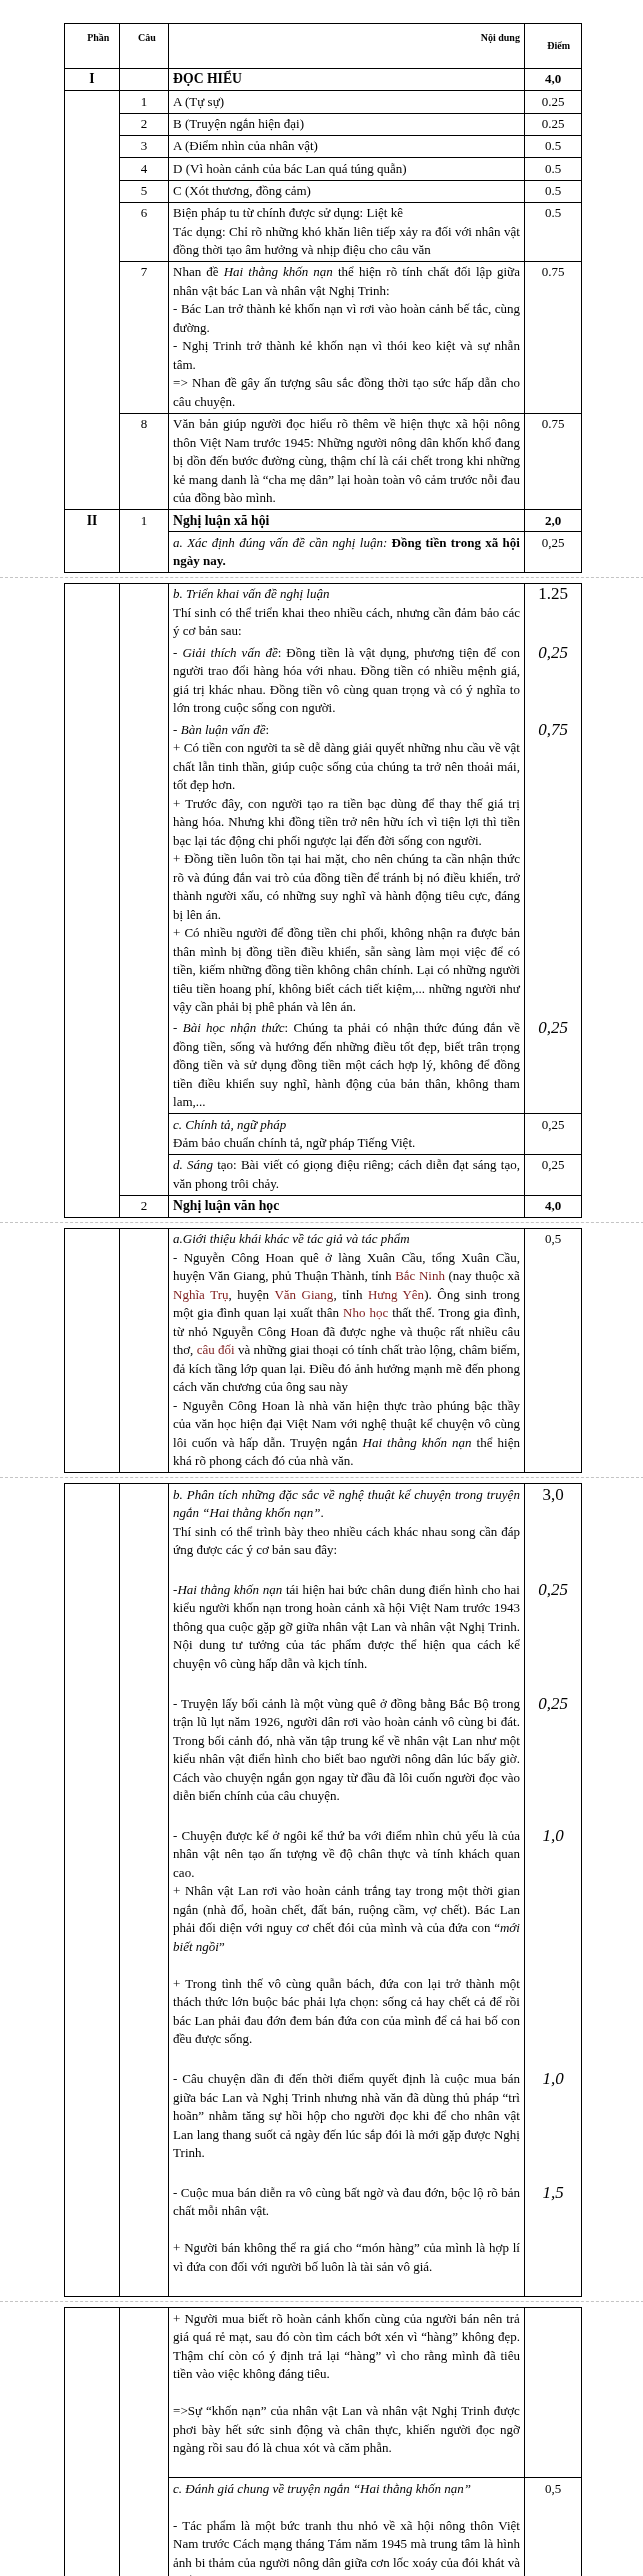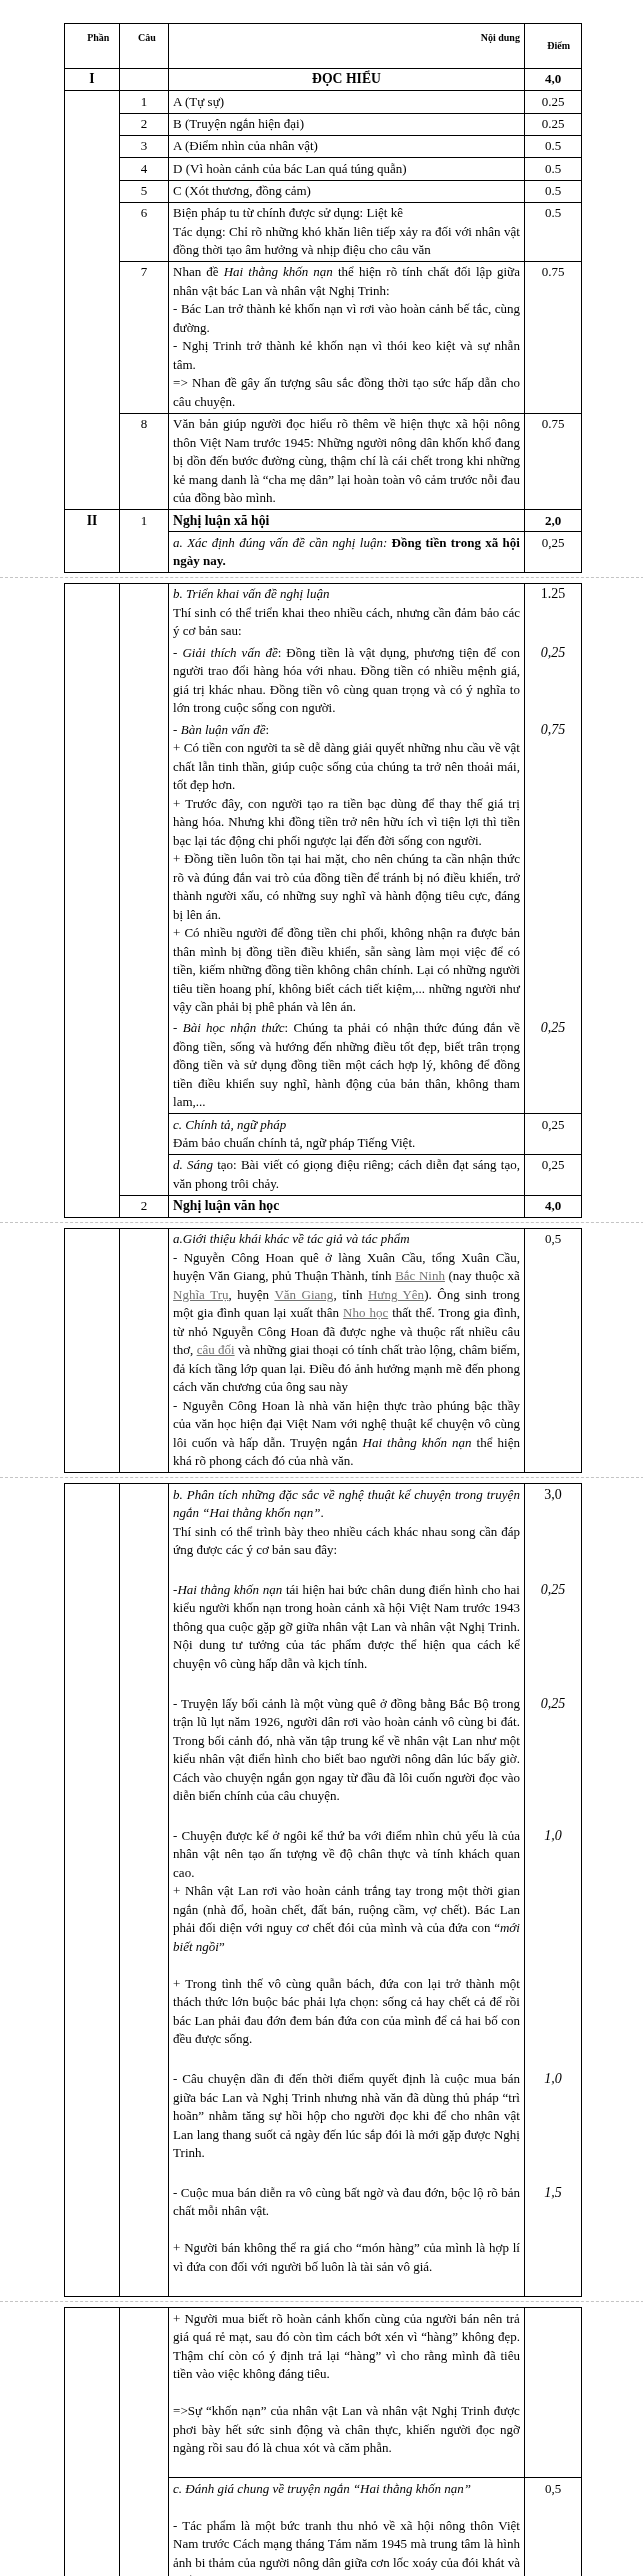--- a/index.html
+++ b/index.html
@@ -7,31 +7,31 @@
   #doc{padding-top:22.6px;padding-bottom:6.8px;}
   .pagewrap{padding-left:64px;padding-right:63px;}
   table{border-collapse:collapse;table-layout:fixed;width:517px;}
   td{border:1px solid #000;vertical-align:top;padding:1.4px 4.1px;font-size:13px;line-height:18.5px;}
   .phan,.cau,.score{text-align:center;padding:1.4px 1.4px;}
   .content{text-align:justify;}
   .para{margin:0;}
   .blank{height:18.5px;}
   .b{font-weight:bold;}
   .it{font-style:italic;}
-  .ctr{text-align:center;}
+  .ctr{text-align:left;}
   .hdr{font-weight:bold;font-size:10px;line-height:20.5px;text-align:right;word-break:break-all;}
   .hp{padding:4.1px 9.6px;}
   .hc{padding:4.1px 12.3px;margin-top:20px;}
   .hs{padding:12px 11px;}
   .hn{padding:4.1px;}
-  .link{color:#737373;text-decoration:underline;cursor:pointer;}
+  .link{color:#7f1d1d;cursor:pointer;}
   .cplx-td{padding:0;}
   .cplx{display:grid;grid-template-columns:1fr 57px;}
   .cplx .cc{padding:1.4px 4.1px;text-align:justify;}
-  .cplx .sc{border-left:1px solid #000;text-align:center;padding:1.4px 0;font-size:14px;line-height:18.5px;}
+  .cplx .sc{border-left:1px solid #000;text-align:center;padding:1.4px 0;font-size:17px;line-height:18.5px;}
   .bigrow{font-size:13.7px;}
   .page-break{border-top:1.4px dashed #c4c4c4;margin:4.1px 0 4.8px 0;width:644px;}
 </style>
 </head>
 <body>
 
 <div id="doc">
     <div class="pagewrap">
       <table>
         <colgroup>

